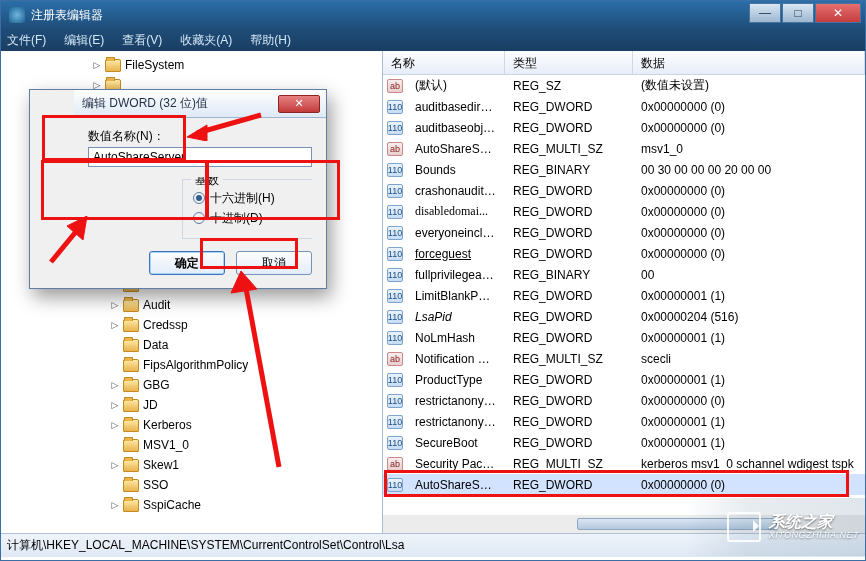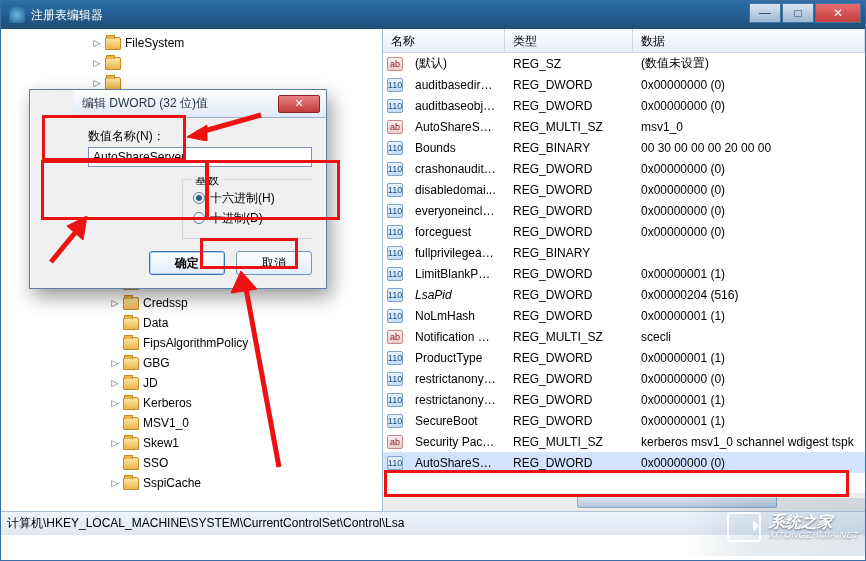--- a/index.html
+++ b/index.html
@@ -106,20 +106,27 @@
   <div class="titlebar">
     <span class="icon"></span>
     <span class="title">注册表编辑器</span>
     <div class="titlebuttons">
       <div class="titlebtn">—</div>
       <div class="titlebtn">□</div>
       <div class="titlebtn close">✕</div>
     </div>
   </div>
 
+  <div class="menubar">
+    <span>文件(F)</span>
+    <span>编辑(E)</span>
+    <span>查看(V)</span>
+    <span>收藏夹(A)</span>
+    <span>帮助(H)</span>
+  </div>
 
   <div class="client">
     <div class="tree-pane">
       <div class="tree-inner" id="tree-inner">
           <div class="tree-row" style="padding-left: 90px;">
             <span class="expander">▷</span>
             <span class="folder"></span>
             <span class="label">FileSystem</span>
           </div>
           <div class="tree-row" style="padding-left: 90px;">
@@ -273,40 +280,41 @@
             <div class="cell c-data">00 30 00 00 00 20 00 00</div>
           </div>
           <div class="list-row">
             <span class="vicon">110</span>
             <div class="cell c-name" style="width: 98px;">crashonauditfail</div>
             <div class="cell c-type">REG_DWORD</div>
             <div class="cell c-data">0x00000000 (0)</div>
           </div>
           <div class="list-row">
             <span class="vicon">110</span>
-            <div class="cell c-name" style="width: 98px;">disabledomai...</div>
+            <div class="cell c-name" style="width: 98px; font-family: Liberation Serif, serif;">disabledomai...</div>
             <div class="cell c-type">REG_DWORD</div>
             <div class="cell c-data">0x00000000 (0)</div>
           </div>
           <div class="list-row">
             <span class="vicon">110</span>
             <div class="cell c-name" style="width: 98px;">everyoneinclud...</div>
             <div class="cell c-type">REG_DWORD</div>
             <div class="cell c-data">0x00000000 (0)</div>
           </div>
           <div class="list-row">
             <span class="vicon">110</span>
-            <div class="cell c-name" style="width: 98px;">forceguest</div>
+            <div class="cell c-name" style="width: 98px; text-decoration: underline;">forceguest</div>
             <div class="cell c-type">REG_DWORD</div>
             <div class="cell c-data">0x00000000 (0)</div>
           </div>
           <div class="list-row">
             <span class="vicon">110</span>
             <div class="cell c-name" style="width: 98px;">fullprivilegeau...</div>
             <div class="cell c-type">REG_BINARY</div>
+            <div class="cell c-data">00</div>
           </div>
           <div class="list-row">
             <span class="vicon">110</span>
             <div class="cell c-name" style="width: 98px;">LimitBlankPass...</div>
             <div class="cell c-type">REG_DWORD</div>
             <div class="cell c-data">0x00000001 (1)</div>
           </div>
           <div class="list-row">
             <span class="vicon">110</span>
             <div class="cell c-name" style="width: 98px; font-style: italic;">LsaPid</div>

